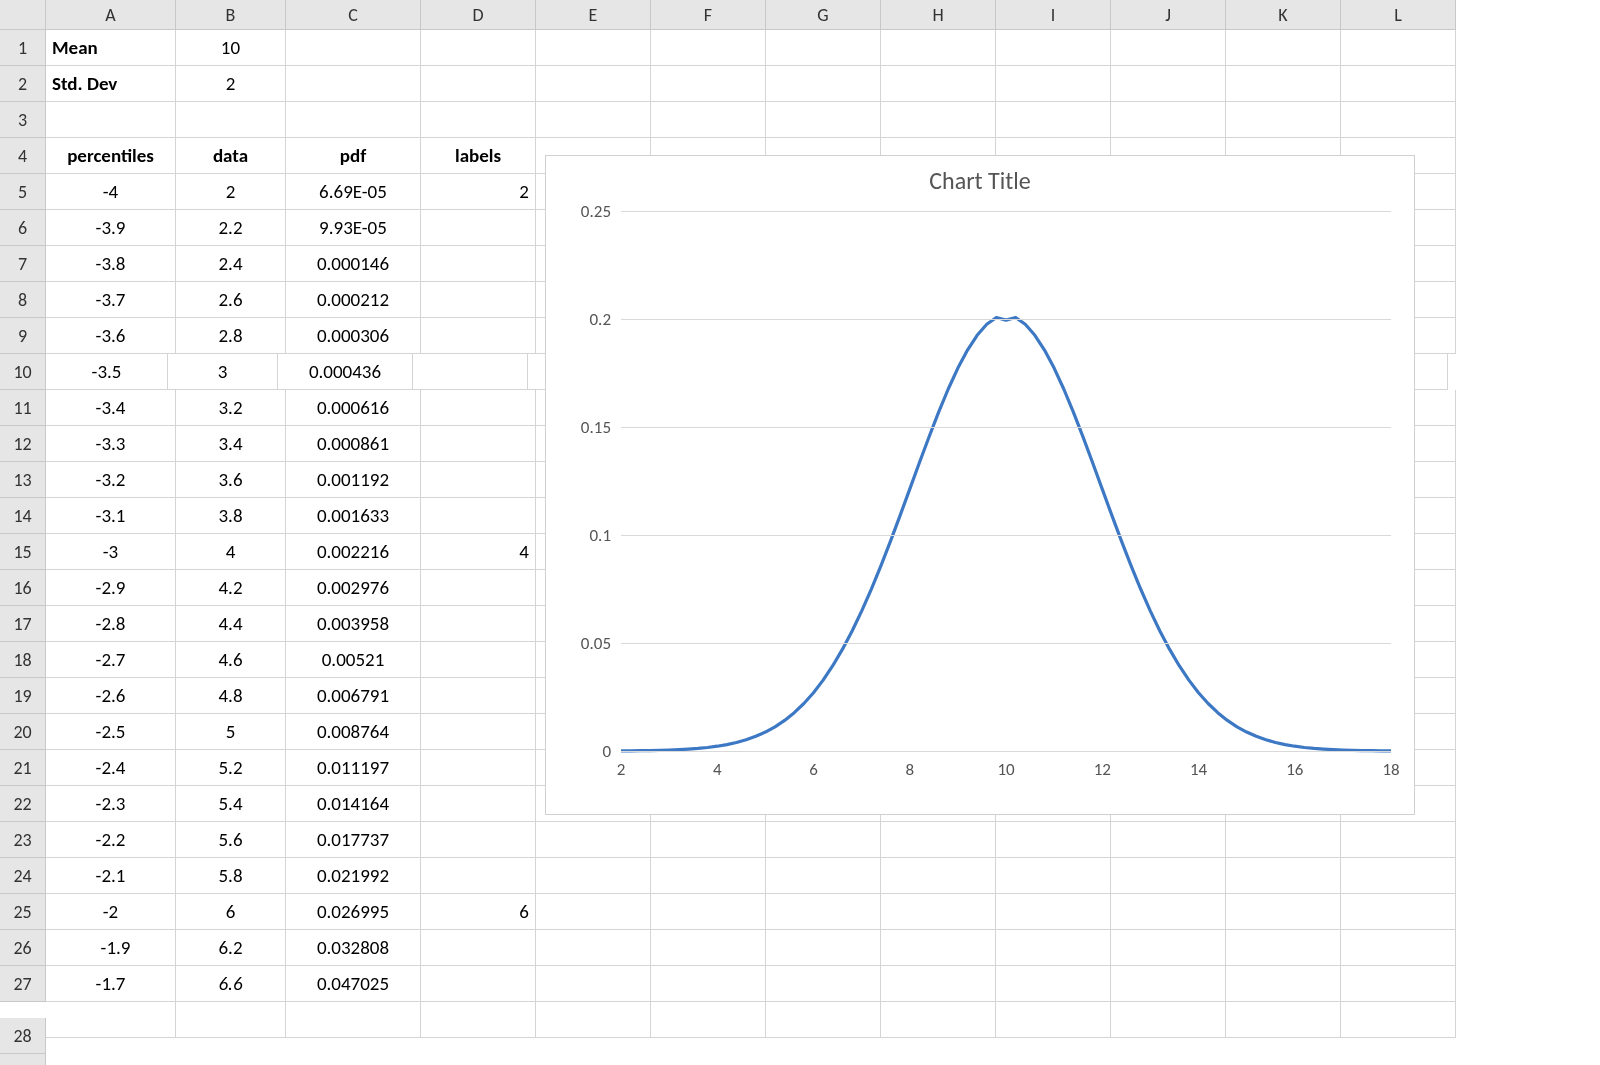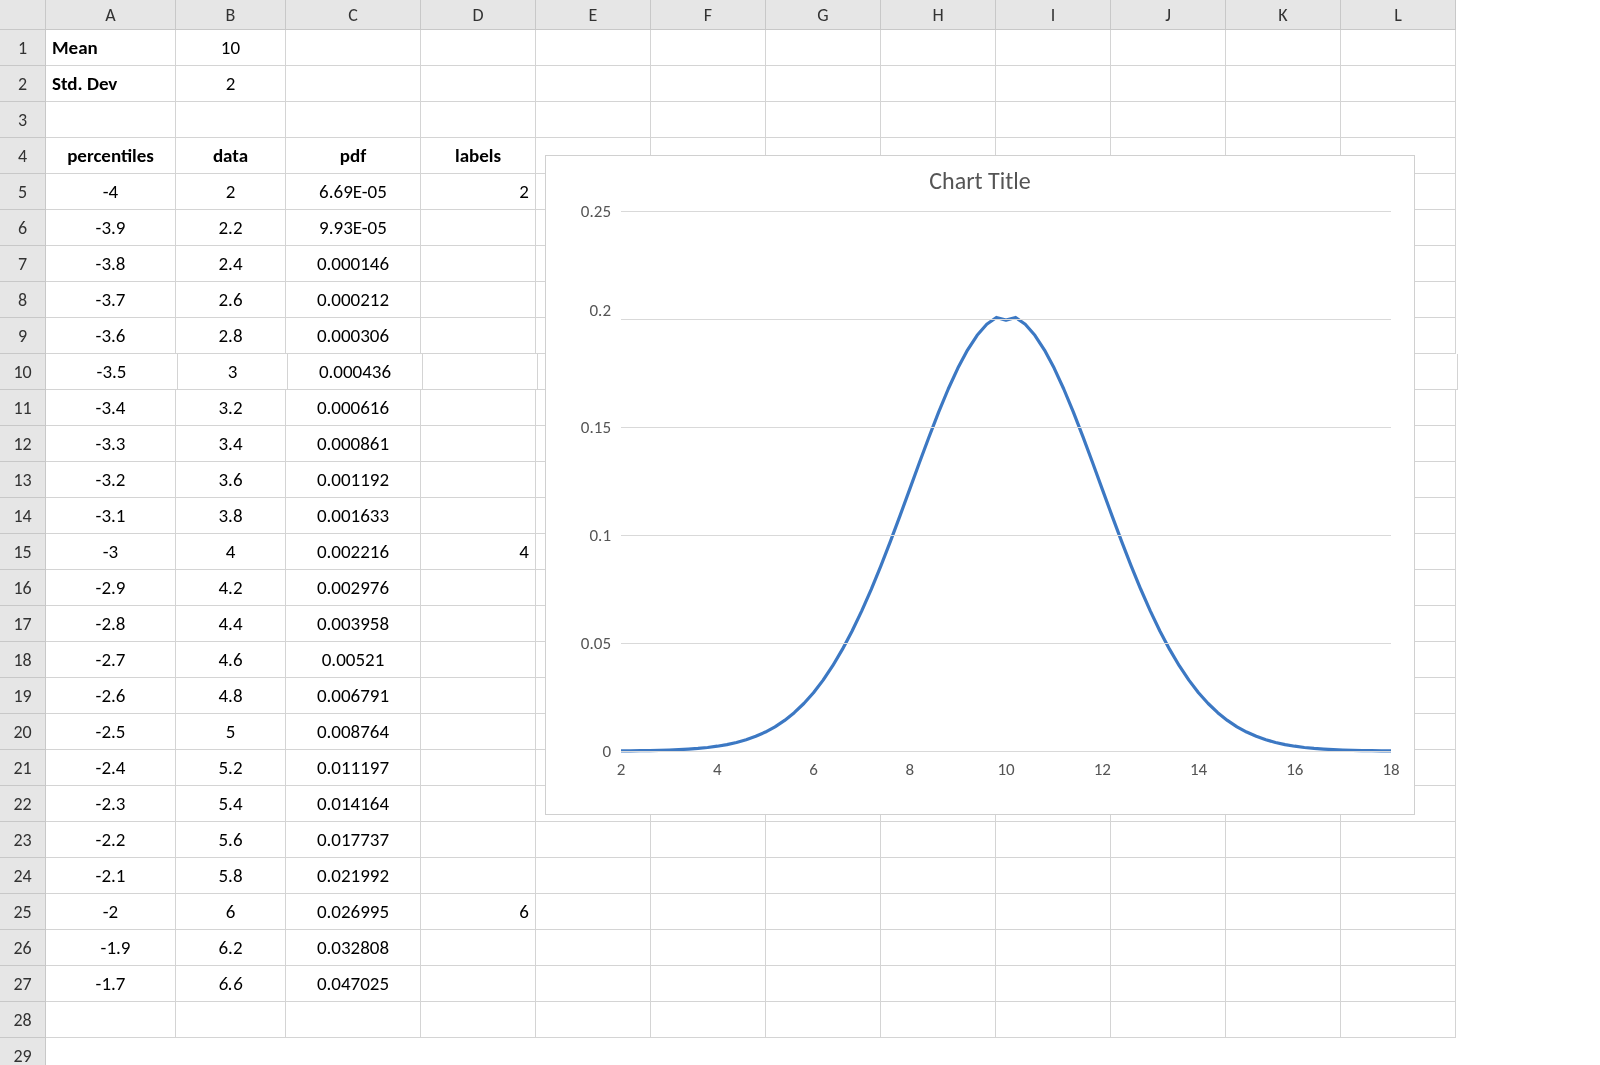--- a/index.html
+++ b/index.html
@@ -71,21 +71,21 @@
       <div class="row-header" style="height: 36px;">18</div>
       <div class="row-header" style="height: 36px;">19</div>
       <div class="row-header" style="height: 36px;">20</div>
       <div class="row-header" style="height: 36px;">21</div>
       <div class="row-header" style="height: 36px;">22</div>
       <div class="row-header" style="height: 36px;">23</div>
       <div class="row-header" style="height: 36px;">24</div>
       <div class="row-header" style="height: 36px;">25</div>
       <div class="row-header" style="height: 36px;">26</div>
       <div class="row-header" style="height: 36px;">27</div>
-      <div class="row-header" style="height: 36px;">28</div>
+      <div class="row-header" style="height: 36px; margin-top: 16px;">28</div>
       <div class="row-header" style="height: 36px;">29</div>
     </div>
 
   <div class="cells" id="cells">
       <div class="row">
         <div class="cell bold" id="cell-A1" style="width: 130px; height: 36px;">Mean</div>
         <div class="cell center" id="cell-B1" style="width: 110px; height: 36px;">10</div>
         <div class="cell" id="cell-C1" style="width: 135px; height: 36px;"></div>
         <div class="cell" id="cell-D1" style="width: 115px; height: 36px;"></div>
         <div class="cell" id="cell-E1" style="width: 115px; height: 36px;"></div>
@@ -203,21 +203,21 @@
         <div class="cell" id="cell-E9" style="width: 115px; height: 36px;"></div>
         <div class="cell" id="cell-F9" style="width: 115px; height: 36px;"></div>
         <div class="cell" id="cell-G9" style="width: 115px; height: 36px;"></div>
         <div class="cell" id="cell-H9" style="width: 115px; height: 36px;"></div>
         <div class="cell" id="cell-I9" style="width: 115px; height: 36px;"></div>
         <div class="cell" id="cell-J9" style="width: 115px; height: 36px;"></div>
         <div class="cell" id="cell-K9" style="width: 115px; height: 36px;"></div>
         <div class="cell" id="cell-L9" style="width: 115px; height: 36px;"></div>
       </div>
       <div class="row">
-        <div class="cell center" id="cell-A10" style="width: 132px; height: 36px;">-3.5</div>
+        <div class="cell center" id="cell-A10" style="width: 122px; height: 36px;">-3.5</div>
         <div class="cell center" id="cell-B10" style="width: 110px; height: 36px;">3</div>
         <div class="cell center" id="cell-C10" style="width: 135px; height: 36px;">0.000436</div>
         <div class="cell" id="cell-D10" style="width: 115px; height: 36px;"></div>
         <div class="cell" id="cell-E10" style="width: 115px; height: 36px;"></div>
         <div class="cell" id="cell-F10" style="width: 115px; height: 36px;"></div>
         <div class="cell" id="cell-G10" style="width: 115px; height: 36px;"></div>
         <div class="cell" id="cell-H10" style="width: 115px; height: 36px;"></div>
         <div class="cell" id="cell-I10" style="width: 115px; height: 36px;"></div>
         <div class="cell" id="cell-J10" style="width: 115px; height: 36px;"></div>
         <div class="cell" id="cell-K10" style="width: 115px; height: 36px;"></div>
@@ -485,21 +485,21 @@
         </svg>
     <div class="gridline" style="top: 540px;"></div>
         <div class="y-tick" style="top: 540px;">0</div>
         <div class="gridline" style="top: 432px;"></div>
         <div class="y-tick" style="top: 432px;">0.05</div>
         <div class="gridline" style="top: 324px;"></div>
         <div class="y-tick" style="top: 324px;">0.1</div>
         <div class="gridline" style="top: 216px;"></div>
         <div class="y-tick" style="top: 216px;">0.15</div>
         <div class="gridline" style="top: 108px;"></div>
-        <div class="y-tick" style="top: 99px;">0.2</div>
+        <div class="y-tick" style="top: 108px;">0.2</div>
         <div class="gridline" style="top: 0px;"></div>
         <div class="y-tick" style="top: 0px;">0.25</div>
         <div class="x-tick" style="left: 0px;">2</div>
         <div class="x-tick" style="left: 96.25px;">4</div>
         <div class="x-tick" style="left: 192.5px;">6</div>
         <div class="x-tick" style="left: 288.75px;">8</div>
         <div class="x-tick" style="left: 385px;">10</div>
         <div class="x-tick" style="left: 481.25px;">12</div>
         <div class="x-tick" style="left: 577.5px;">14</div>
         <div class="x-tick" style="left: 673.75px;">16</div>

